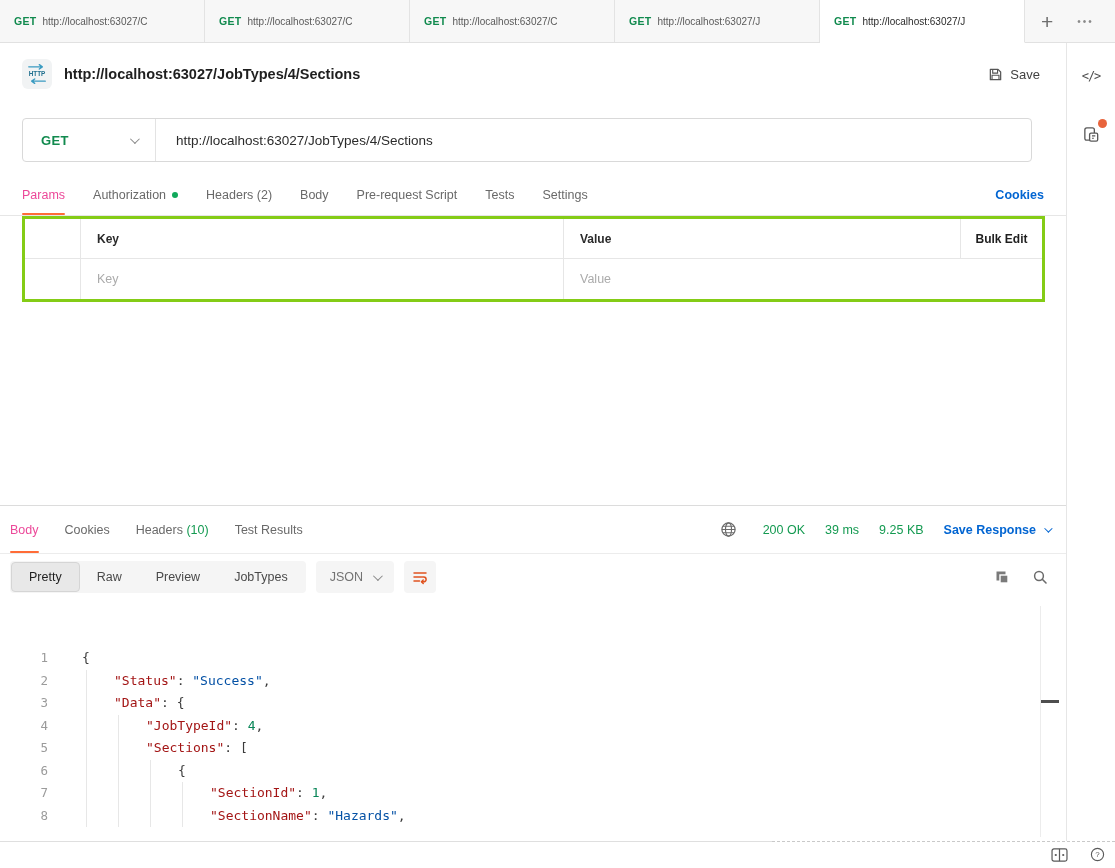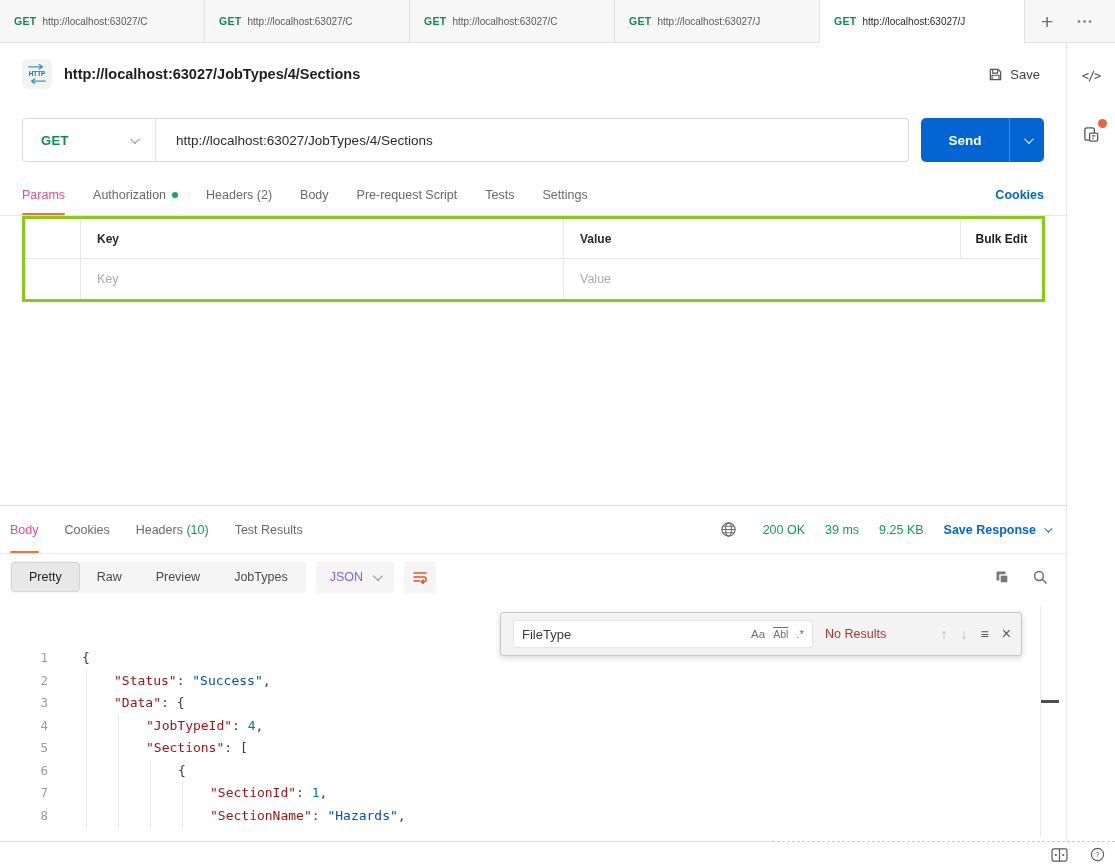--- a/index.html
+++ b/index.html
@@ -74,21 +74,21 @@
   .resp-tabs { height:48px; display:flex; align-items:stretch; gap:26px; padding:0 16px 0 10px; border-bottom:1px solid #ECECEC; }
   .resp-meta { margin-left:auto; display:flex; align-items:center; gap:20px; }
   .meta-green { font-size:12.5px; color:#149A51; }
   .save-resp { display:flex; align-items:center; gap:8px; font-size:12.5px; font-weight:bold; color:#0265D2; cursor:pointer; }
   .count-green { color:#149A51; }
 
   .resp-toolbar { height:46px; display:flex; align-items:center; padding:0 12px 0 10px; }
   .seg-group { display:flex; align-items:center; background:#F5F5F5; border-radius:4px; height:32px; padding:1px; }
   .seg { height:30px; display:flex; align-items:center; padding:0 17px; font-size:12.5px; color:#4A4A4A; cursor:pointer; border-radius:4px; }
   .seg.active { background:#E8E8E8; border:1px solid #D5D5D5; color:#1F1F1F; }
-  .fmt-btn { margin-left:10px; height:32px; background:#F5F5F5; border-radius:4px; display:flex; align-items:center; gap:10px; padding:0 14px; font-size:12.5px; color:#8b5cf6; cursor:pointer;text-align:right; }
+  .fmt-btn { margin-left:10px; height:32px; background:#F5F5F5; border-radius:4px; display:flex; align-items:center; gap:10px; padding:0 14px; font-size:12.5px; color:#737373; cursor:pointer;text-align:right; }
   .wrap-btn { margin-left:10px; width:32px; height:32px; background:#F5F5F5; border-radius:4px; display:flex; align-items:center; justify-content:center; cursor:pointer; }
   .tool-right { margin-left:auto; display:flex; align-items:center; gap:10px; }
   .icon-btn { width:28px; height:28px; display:flex; align-items:center; justify-content:center; cursor:pointer; }
 
   
   .editor { flex:1; position:relative; overflow:hidden; font-family:"DejaVu Sans Mono", monospace; font-size:13px; color:#3B3B3B; }
   .lines { padding-top:47px; }
   .line { display:flex; height:22.5px; line-height:22.5px; }
   .ln { width:56px; flex:none; text-align:right; padding-right:8px; color:#9B9B9B; font-size:12.5px; }
   .code { white-space:pre; }
@@ -171,26 +171,20 @@
       </span>
     </div>
 
     <div class="url-row">
       <div class="url-box">
         <div class="method-sel">
           <span class="method-label">GET</span>
           <span class="chev"></span>
         </div>
         <input class="url-input" type="text" value="http://localhost:63027/JobTypes/4/Sections" style="">
-      </div>
-      <div class="send-btn">
-        <span class="send-main">Send</span>
-        <span class="send-caret">
-            <span class="chev white"></span>
-          </span>
       </div>
     </div>
 
     <div class="req-tabs">
       <span class="rtab active">Params</span>
       <span class="rtab">
         <span>Authorization</span>
         <span class="auth-dot"></span>
       </span>
       <span class="rtab">Headers (2)</span>
@@ -325,35 +319,20 @@
           </div>
           <div class="line">
             <span class="ln">8</span>
             <span class="code i4"><span class="tk-key">"SectionName"</span><span class="tk-p">: </span><span class="tk-str">"Hazards"</span><span class="tk-p">,</span></span>
           </div>
         </div>
 
         <div class="scroll-hairline"></div>
         <div class="scroll-mark"></div>
 
-        <div class="find">
-          <div class="find-input">
-            <input type="text" value="FileType" style="">
-            <span class="find-opt">Aa</span>
-            <span class="find-opt ww">Abl</span>
-            <span class="find-opt">.*</span>
-          </div>
-          <span class="no-results">No Results</span>
-          <div class="find-nav">
-            <span class="nav-arrow">↑</span>
-            <span class="nav-arrow">↓</span>
-            <span class="nav-sel">≡</span>
-            <span class="nav-close">×</span>
-          </div>
-        </div>
       </div>
     </div>
   </div>
 
   <div class="right-rail">
     <span class="rail-icon">
       <span class="code-glyph">&lt;/&gt;</span>
     </span>
     <span class="rail-icon">
       <svg viewBox="0 0 20 20" width="19" height="19">

